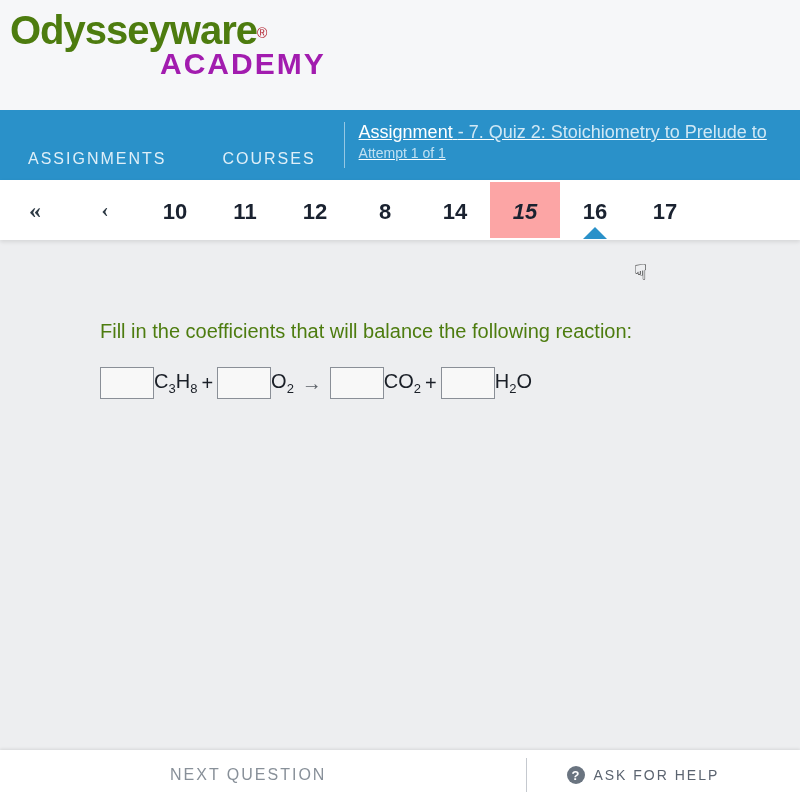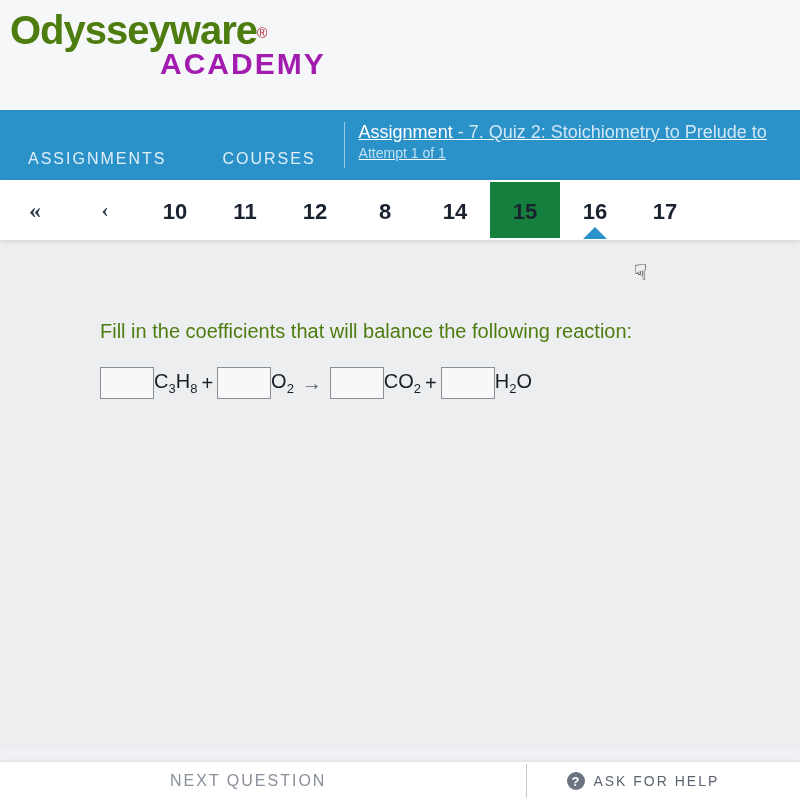--- a/index.html
+++ b/index.html
@@ -105,21 +105,22 @@
       text-align: center;
       font-size: 22px;
       font-weight: 700;
       color: #1a2230;
       height: 56px;
       line-height: 60px;
       cursor: pointer;
       position: relative;
     }
     .pager-num.hover {
-      background: #15803d;
+      background: #fca5a5;
+      font-style: italic;
     }
     .pager-num.current::after {
       content: "";
       position: absolute;
       bottom: -1px;
       left: 50%;
       transform: translateX(-50%);
       width: 0; height: 0;
       border-left: 12px solid transparent;
       border-right: 12px solid transparent;
@@ -150,21 +151,21 @@
       color: #1a1f27;
     }
     .chem sub { font-size: 13px; }
     .op { font-size: 20px; color: #1a1f27; padding: 0 4px; }
     .arrow { font-size: 20px; color: #5a5f66; padding: 0 8px; }
     .footer {
       position: absolute;
       bottom: 0;
       left: 0;
       right: 0;
-      height: 38px;
+      height: 50px;
       background: #ffffff;
       display: flex;
       align-items: center;
       padding: 0 40px 0 170px;
       box-shadow: 0 -1px 3px rgba(0,0,0,0.1);
     }
     .next-q {
       font-size: 16px;
       letter-spacing: 2px;
       color: #889099;

